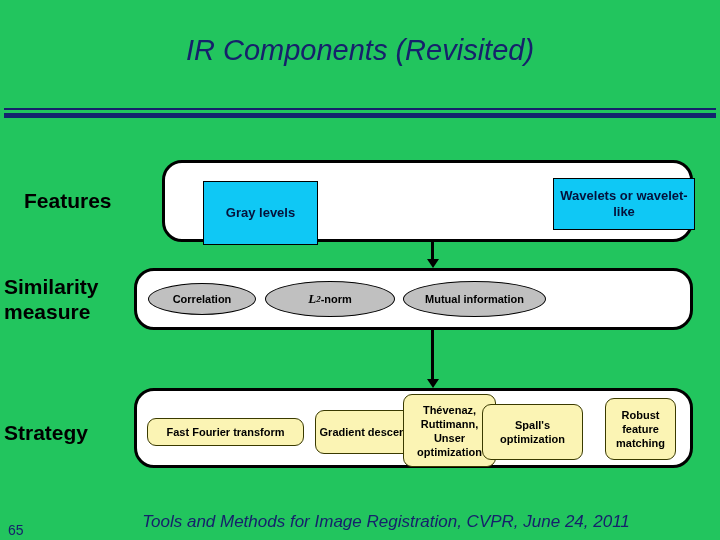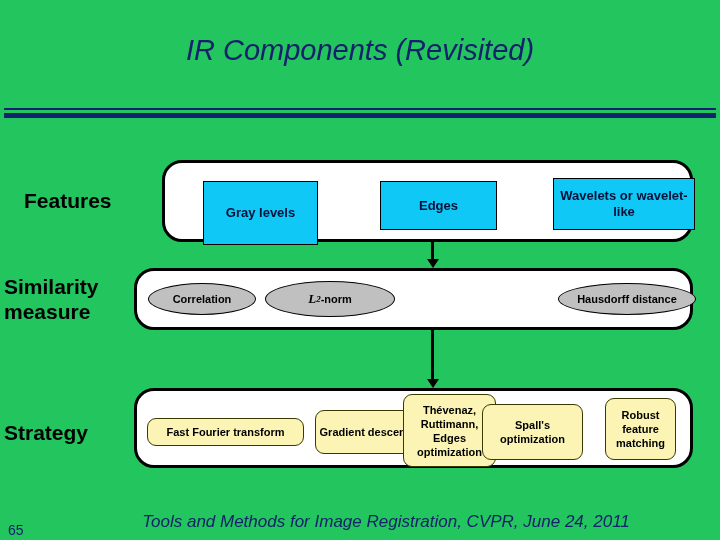--- a/index.html
+++ b/index.html
@@ -207,41 +207,40 @@
 
   <div class="row-label" id="label-features">Features</div>
   <div class="row-label" id="label-similarity">
     <div>Similarity</div>
     <div>measure</div>
   </div>
   <div class="row-label" id="label-strategy">Strategy</div>
 
   <div class="group-box" id="group-features"></div>
   <div class="feature-box" id="feature-gray">Gray levels</div>
-  <div class="feature-box" id="feature-edges">Edges</div>
   <div class="feature-box" id="feature-wavelets">Wavelets or wavelet-like</div>
 
   <div class="connector" id="connector-1"></div>
   <div class="arrow-head" id="arrowhead-1"></div>
 
   <div class="group-box" id="group-similarity"></div>
   <div class="ellipse" id="sim-correlation">Correlation</div>
   <div class="ellipse" id="sim-l2">
     <span class="l2-italic">L</span>
       <span class="l2-sub">2</span>
       <span>-norm</span>
   </div>
-  <div class="ellipse" id="sim-hausdorff">Hausdorff distance</div>
+  <div class="ellipse" id="sim-mutual">Mutual information</div>
 
   <div class="connector" id="connector-2"></div>
   <div class="arrow-head" id="arrowhead-2"></div>
 
   <div class="group-box" id="group-strategy"></div>
   <div class="strategy-box" id="strat-fft">Fast Fourier transform</div>
   <div class="strategy-box" id="strat-gradient">Gradient descent</div>
-  <div class="strategy-box" id="strat-thevenaz">Thévenaz, Ruttimann, Edges optimization</div>
+  <div class="strategy-box" id="strat-thevenaz">Thévenaz, Ruttimann, Unser optimization</div>
   <div class="strategy-box" id="strat-spall">Spall's optimization</div>
   <div class="strategy-box" id="strat-robust">Robust feature matching</div>
 
   <div class="footer-text">Tools and Methods for Image Registration, CVPR, June 24, 2011</div>
   <div class="slide-number">65</div>
 
 </div>
 
 </body></html>

